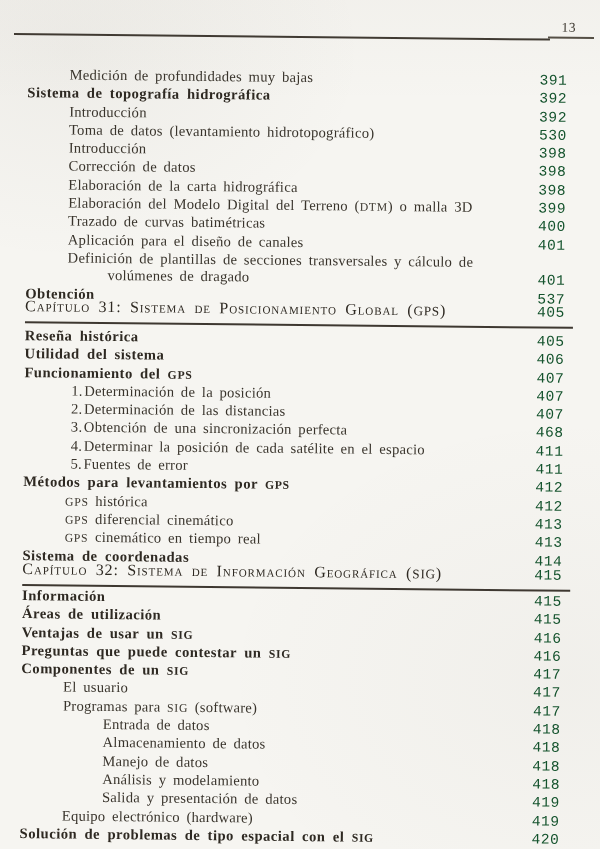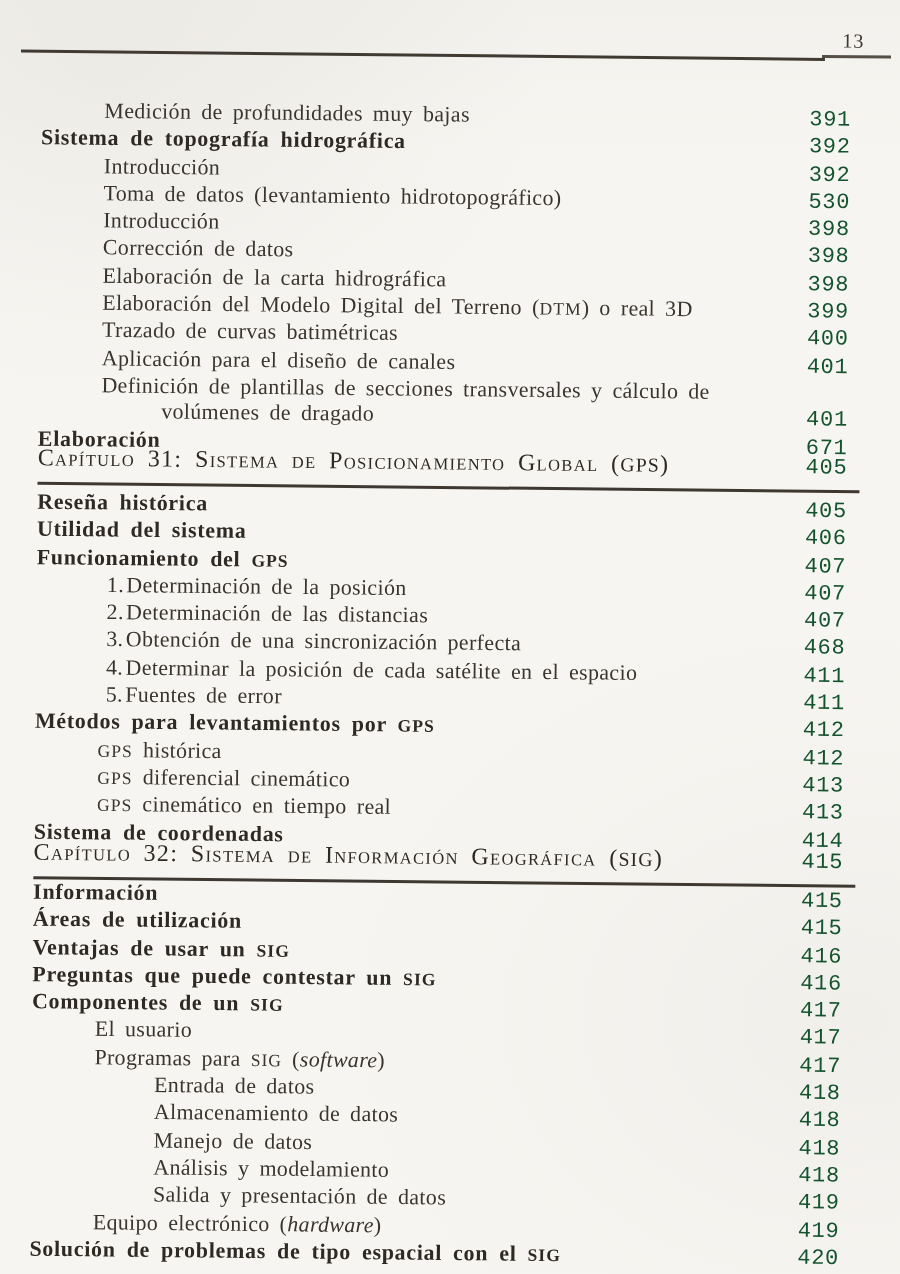--- a/index.html
+++ b/index.html
@@ -48,21 +48,21 @@
   .lvl0{padding-left:0;}
   .lvl1{padding-left:42px;}
   .lvl2{padding-left:82px;}
   .lvl3{padding-left:82px;}
   .numbered{padding-left:47px;}
   .num{flex:none;display:inline-block;width:13px;}
   .t{white-space:nowrap;}
   .sp{flex:1;}
   .pg{flex:none;width:36px;text-align:left;font-weight:normal;color:#14532d;letter-spacing:0.5px;font-family:Liberation Mono, monospace;}
   .acr{font-size:0.8em;letter-spacing:0.06em;}
-  .it{font-style:italic;}
+  .it{}
   .chapter{
     position:absolute;left:28px;width:548px;
     display:flex;align-items:baseline;
     font-variant:small-caps;
     font-size:16px;line-height:20px;
     letter-spacing:0.9px;word-spacing:3.5px;
     color:#2e2922;
     border-bottom:2px solid #3e3831;
     padding-bottom:4px;
   }
@@ -109,21 +109,21 @@
         <span class="t"><span>Corrección de datos</span></span>
         <span class="sp"></span>
         <span class="pg">398</span>
       </div>
       <div class="row lvl1">
         <span class="t"><span>Elaboración de la carta hidrográfica</span></span>
         <span class="sp"></span>
         <span class="pg">398</span>
       </div>
       <div class="row lvl1">
-        <span class="t"><span>Elaboración del Modelo Digital del Terreno (</span><span class="acr">DTM</span><span>) o real 3D</span></span>
+        <span class="t"><span>Elaboración del Modelo Digital del Terreno (</span><span class="acr">DTM</span><span>) o malla 3D</span></span>
         <span class="sp"></span>
         <span class="pg">399</span>
       </div>
       <div class="row lvl1">
         <span class="t"><span>Trazado de curvas batimétricas</span></span>
         <span class="sp"></span>
         <span class="pg">400</span>
       </div>
       <div class="row lvl1">
         <span class="t"><span>Aplicación para el diseño de canales</span></span>
@@ -133,23 +133,23 @@
       <div class="row lvl1">
         <span class="t"><span>Definición de plantillas de secciones transversales y cálculo de</span></span>
         <span class="sp"></span>
       </div>
       <div class="row lvl3">
         <span class="t"><span>volúmenes de dragado</span></span>
         <span class="sp"></span>
         <span class="pg">401</span>
       </div>
       <div class="row lvl0 b">
-        <span class="t"><span>Elaboración</span></span>
-        <span class="sp"></span>
-        <span class="pg">671</span>
+        <span class="t"><span>Obtención</span></span>
+        <span class="sp"></span>
+        <span class="pg">537</span>
       </div>
     </div>
 
   <div class="chapter chapter-31">
     <span class="t"><span>Capítulo 31: Sistema de Posicionamiento Global (</span><span class="acr">GPS</span><span>)</span></span>
     <span class="sp"></span>
     <span class="pg">405</span>
   </div>
 
   <div class="sec sec-2">

